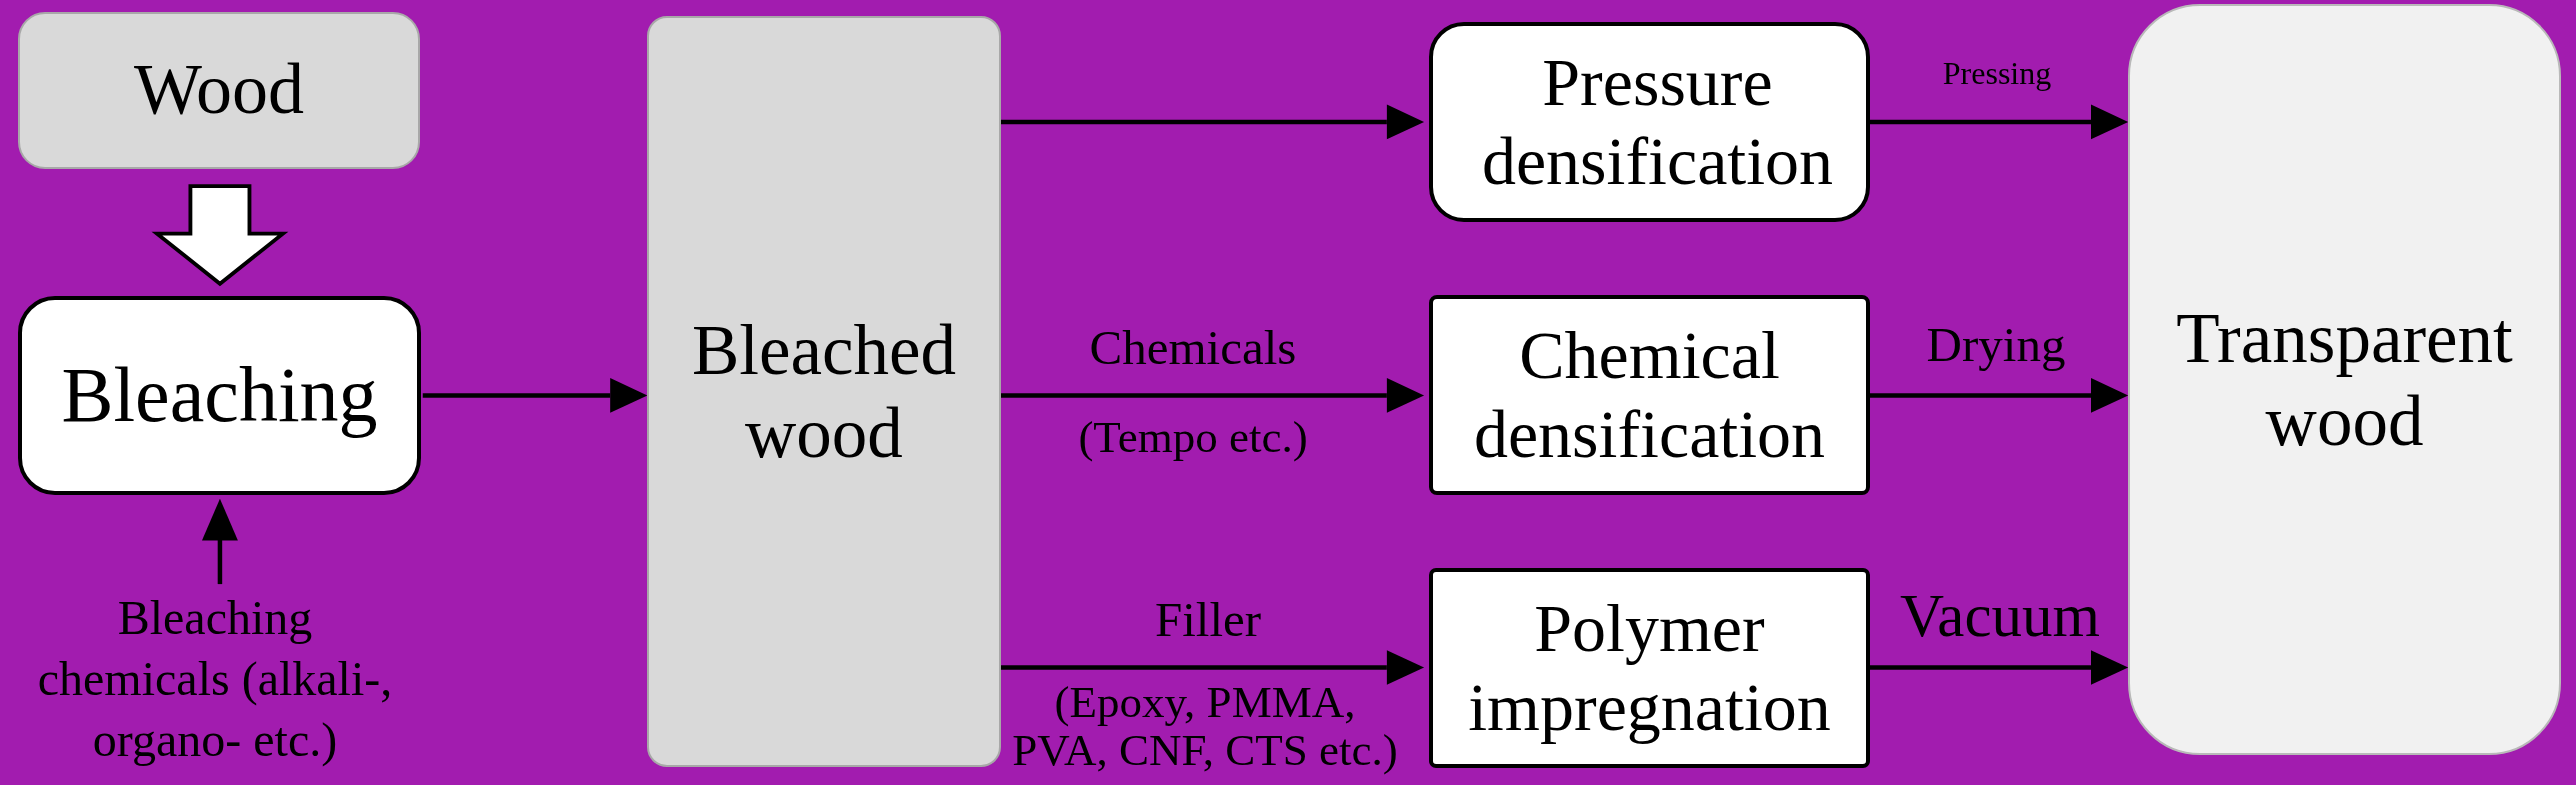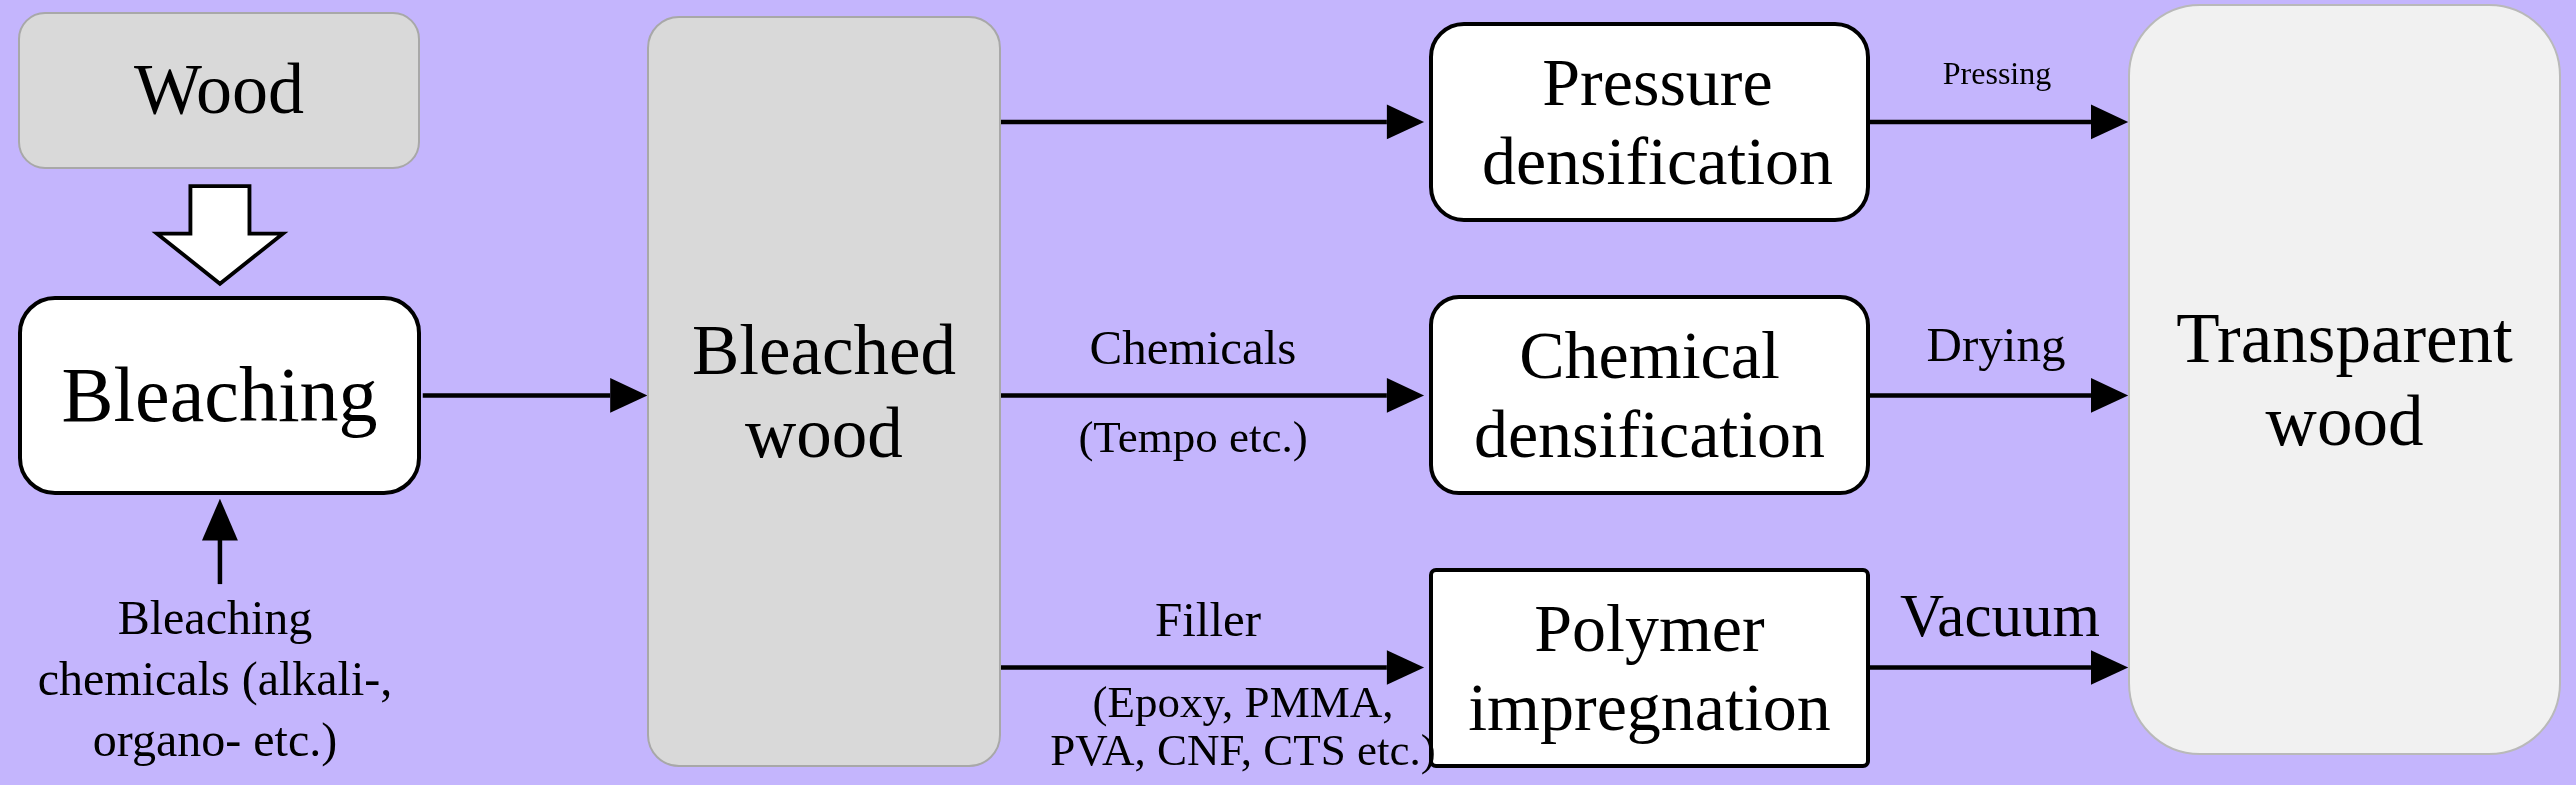--- a/index.html
+++ b/index.html
@@ -2,21 +2,21 @@
 <html style="--gray_fill: #d9d9d9; --gray_border: #a8a8a8; --light_fill: #f1f1f1; --light_border: #b9b9b9; --white_fill: #ffffff; --ink: #000000;font-size:10.3px"><head>
 <meta charset="utf-8">
 <style>
   :root{
     --gray_fill:#d9d9d9; --gray_border:#a8a8a8;
     --light_fill:#f1f1f1; --light_border:#b9b9b9;
     --white_fill:#ffffff; --ink:#000000;
   }
   html,body{margin:0;padding:0;background:#ffffff;}
   .canvas{
-    position:relative; width:2576px; height:785px; background:#c4b5fd;
+    position:relative; width:2576px; height:785px; background:#a21caf;
     font-family:"Liberation Serif","DejaVu Serif",serif; color:var(--ink);
     overflow:hidden;
   }
   .edges{position:absolute; left:0; top:0; width:2576px; height:785px;}
   .edges line{stroke:var(--ink); stroke-width:7;}
   .edges polygon.head{fill:var(--ink); stroke:none;}
   .block-arrow{fill:#ffffff; stroke:var(--ink); stroke-width:6; stroke-linejoin:miter;}
   .node{
     position:absolute; box-sizing:border-box;
     display:flex; align-items:center; justify-content:center;
@@ -25,33 +25,33 @@
   .node.gray{background:var(--gray_fill); border:2.6px solid var(--gray_border);}
   .node.light{background:var(--light_fill); border:2.6px solid var(--light_border);}
   .node.white{background:var(--white_fill); border:4.5px solid var(--ink);}
   .elabel{
     position:absolute; transform:translate(-50%,-50%);
     text-align:center; white-space:pre-line; line-height:1.07;
   }
   
   .n-wood       {left:18px;   top:11.6px;  width:402px; height:157px; border-radius:27px;  font-size:72px;}
   .n-bleaching  {left:18px;   top:296px; width:403px; height:199px; border-radius:37px;  font-size:78px;}
-  .n-bleached   {left:647px; top:16px;  width:354px; height:751px; border-radius:32px; font-size:71px;}
+  .n-bleached   {left:647px; top:16px;  width:354px; height:751px; border-radius:20px; font-size:71px;}
   .n-pressure   {left:1429px; top:22px;  width:441px; height:200px; border-radius:35px;  font-size:68px;padding-left:16px;}
-  .n-chemical   {left:1429px; top:295px; width:441px; height:200px; border-radius:30px;  font-size:68px;}
+  .n-chemical   {left:1429px; top:295px; width:441px; height:200px; border-radius:8px;  font-size:68px;}
   .n-polymer    {left:1429px; top:568px; width:441px; height:200px; border-radius:7px;  font-size:68px;}
   .n-transparent{left:2128px; top:4px;  width:433px; height:751px; border-radius:72px; font-size:71px;}
   
   .l-highpressure{left:1204px; top:74px;  font-size:49px;}
   .l-pressing    {left:1997px; top:73px;  font-size:32px;}
   .l-chemicals   {left:1193px; top:348px;  font-size:49px;}
   .l-tempo       {left:1193px; top:437px;  font-size:45px;}
   .l-drying      {left:1996px; top:345px;  font-size:49px;}
   .l-filler      {left:1208px; top:620px;  font-size:49px;}
-  .l-fillersub   {left:1205px; top:726px; font-size:45px;margin-left:38px;}
+  .l-fillersub   {left:1205px; top:726px; font-size:45px;}
   .l-vacuum      {left:2000px; top:616px;  font-size:61px;}
   .l-annotation  {left:215px;  top:679px; font-size:48px; line-height:1.27;}
 </style>
 </head>
 <body>
 
 <div class="canvas">
 
   <svg class="edges" viewBox="0 0 4012 1223" xmlns="http://www.w3.org/2000/svg">
 

